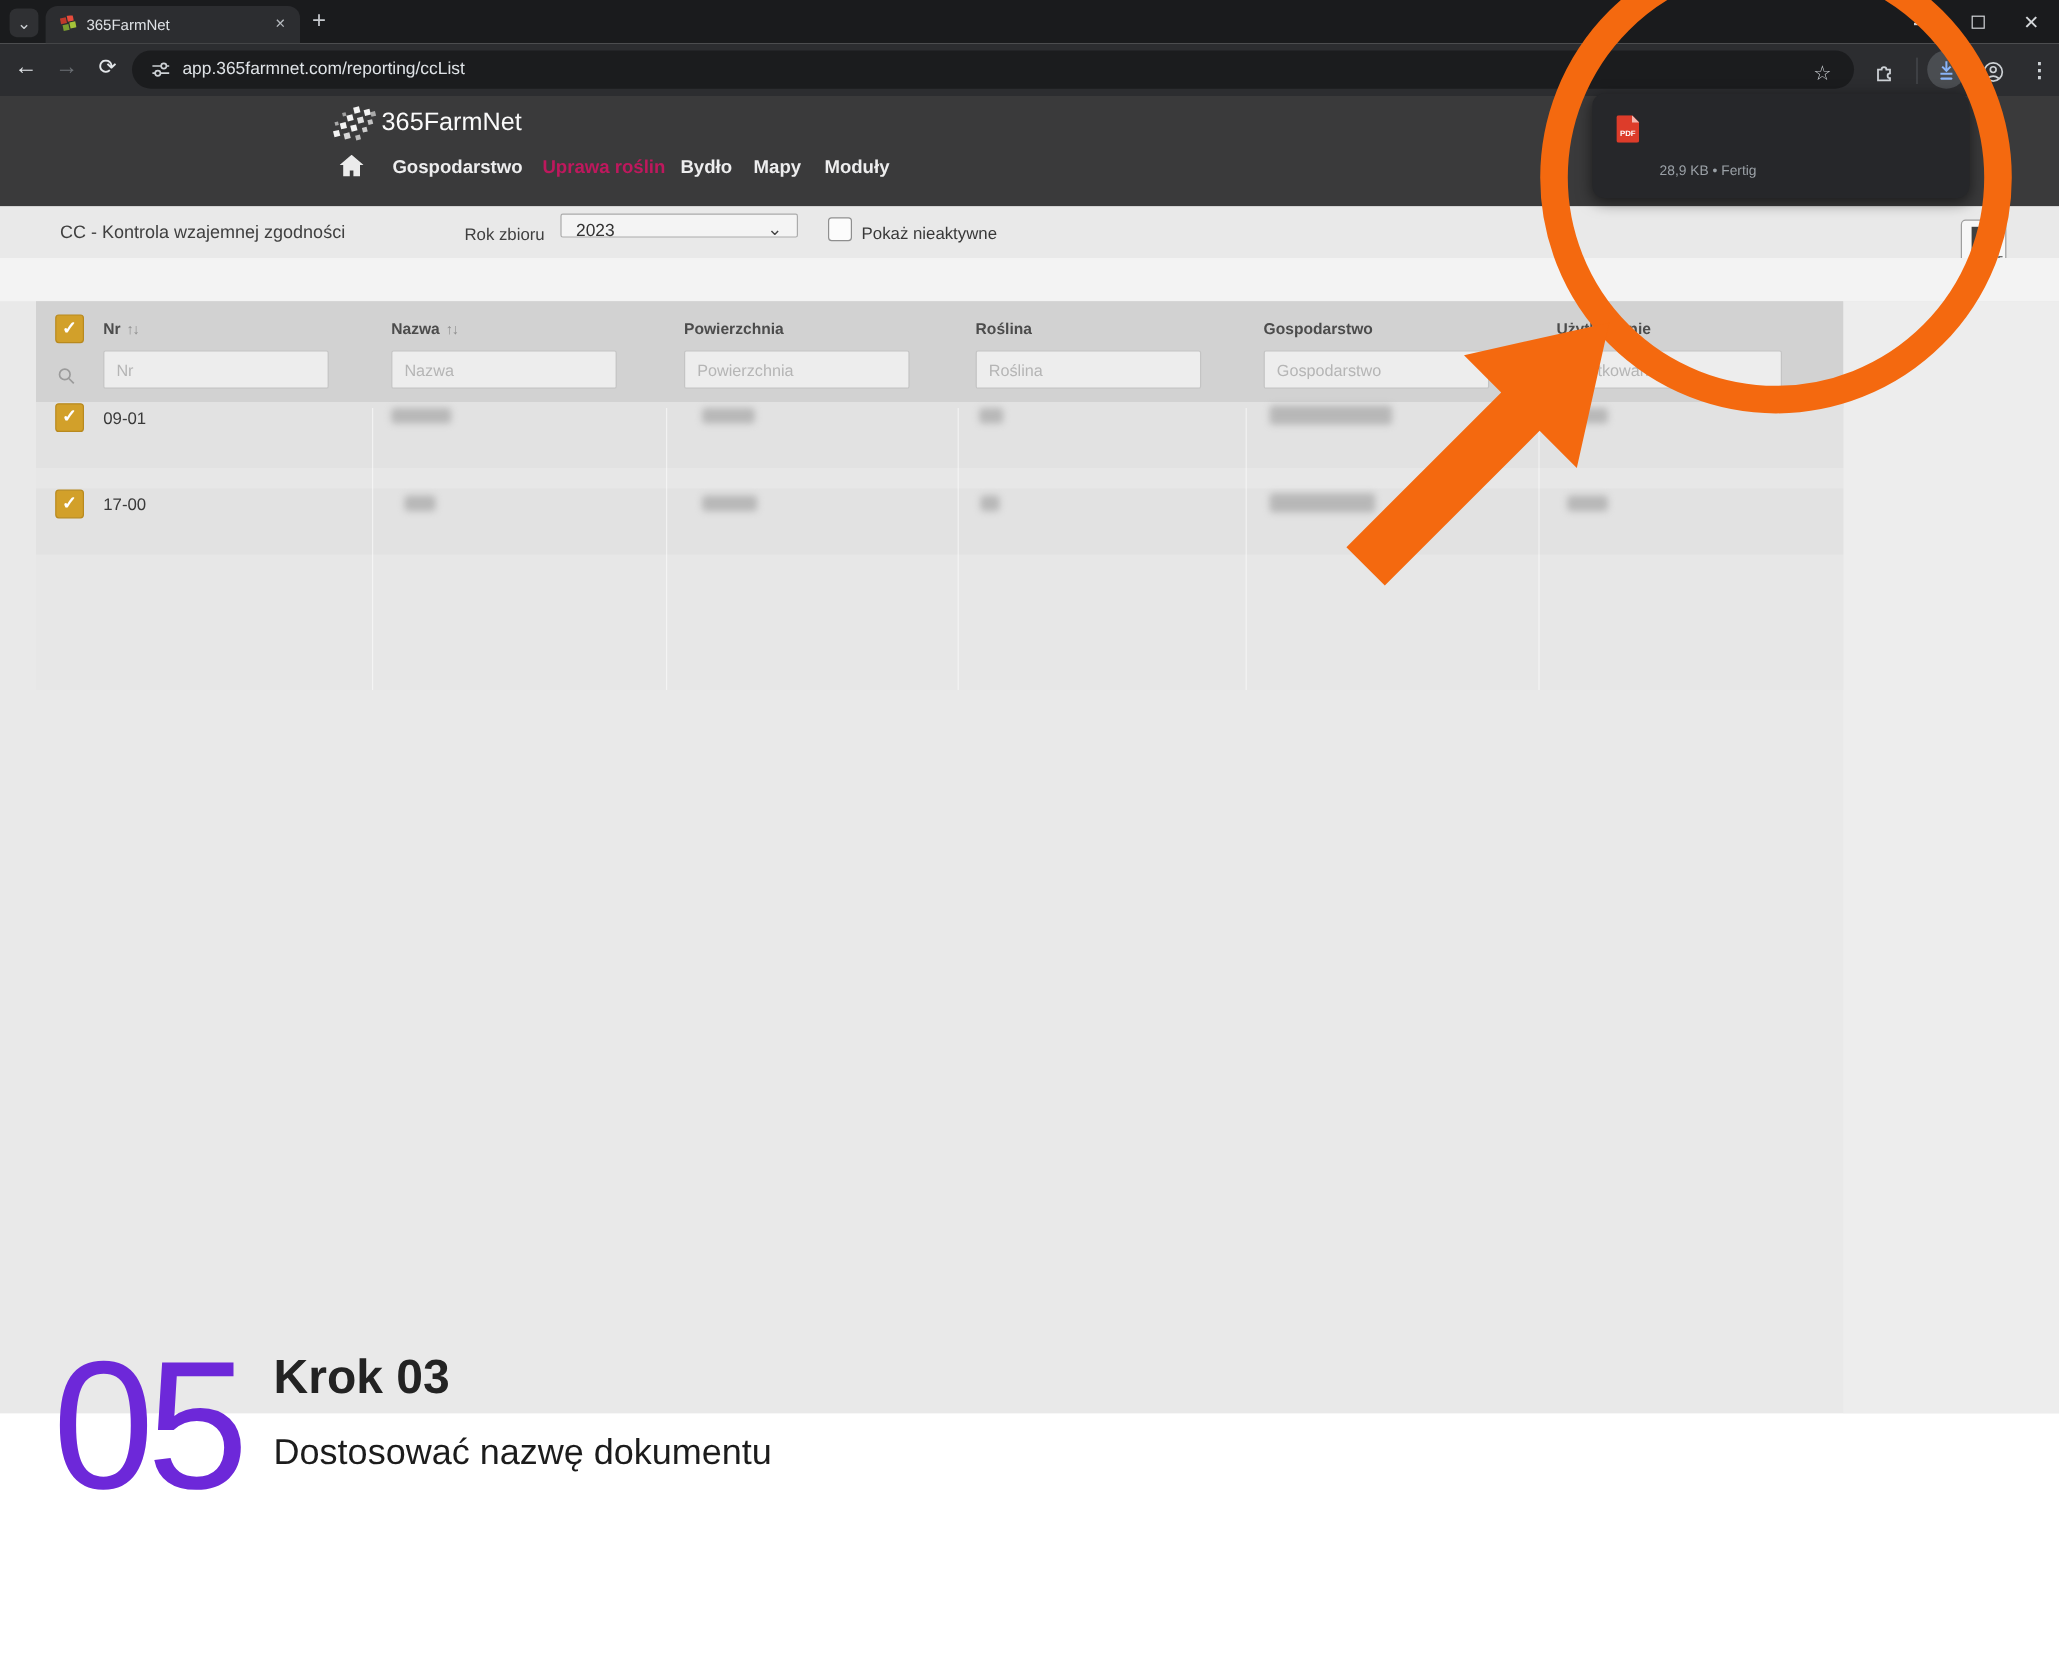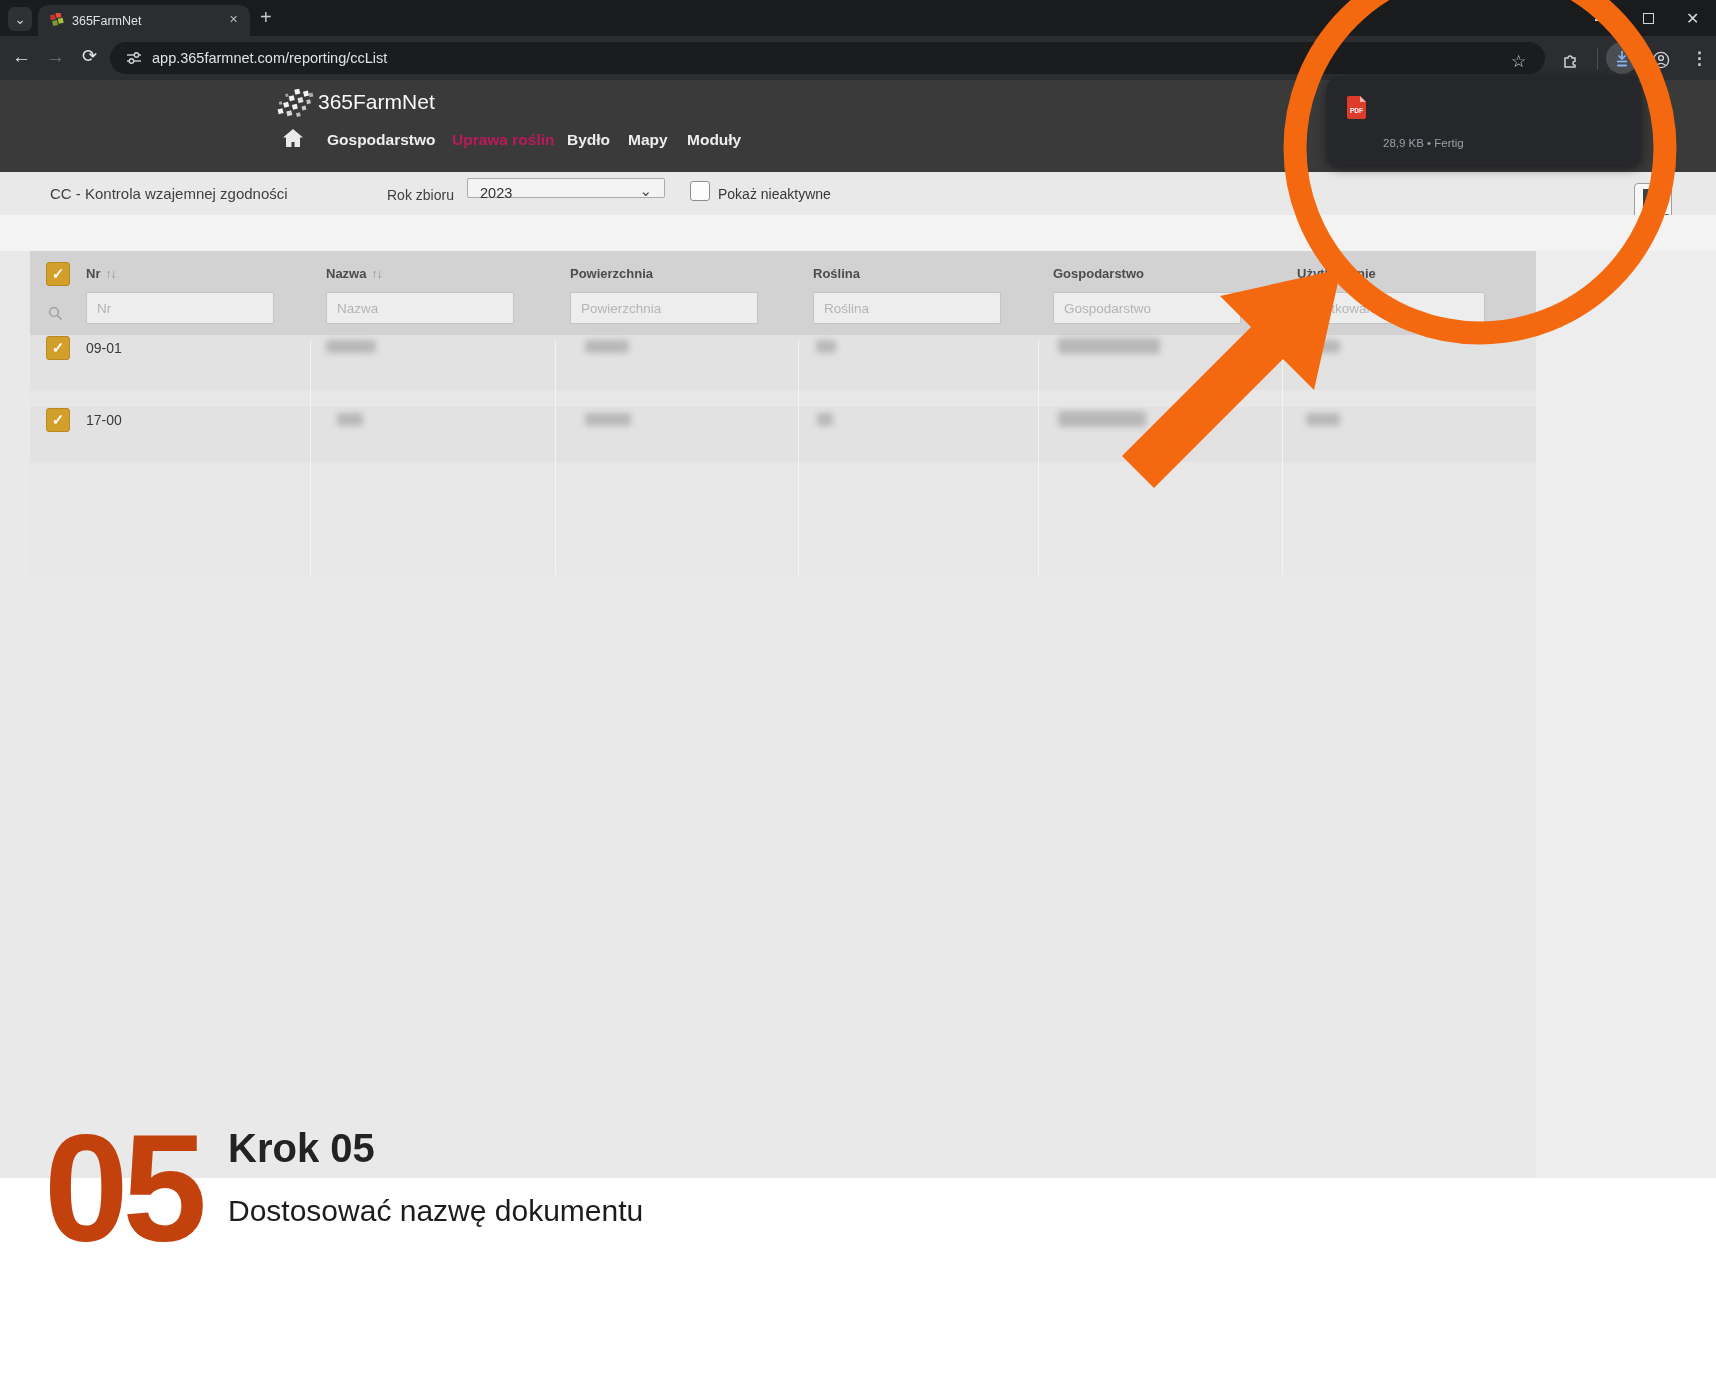--- a/index.html
+++ b/index.html
@@ -197,22 +197,22 @@
   <div class="abs" style="left:1327px;top:78px;width:314px;height:87px;background:#26272a;border-radius:10px;box-shadow:0 3px 12px rgba(0,0,0,.55);cursor:pointer;">
     <svg style="position:absolute;left:20px;top:18px;" width="19" height="23" viewBox="0 0 19 23">
       <path d="M0 2 a2 2 0 0 1 2-2 h11 l6 6 v15 a2 2 0 0 1 -2 2 h-15 a2 2 0 0 1 -2-2 Z" fill="#dd3c2a"></path>
       <path d="M13 0 l6 6 h-6 Z" fill="#f4b5ae"></path>
       <text x="9.5" y="17" text-anchor="middle" font-size="6.5" font-weight="bold" fill="#fff" font-family="Liberation Sans, sans-serif">PDF</text>
     </svg>
     <div style="position:absolute;left:56px;top:59px;font-size:11.5px;color:#9aa0a6;">28,9 KB • Fertig</div>
   </div>
 
   <div class="abs" style="left:0;top:1178px;width:1716px;height:214px;background:#ffffff;"></div>
-  <div class="abs" style="left:44px;top:1112px;font-size:152px;font-weight:700;letter-spacing:-6px;line-height:1;color:#c2410c;">05</div>
-  <div class="abs" style="left:228px;top:1126px;font-size:40px;font-weight:700;color:#232323;">Krok 05</div>
+  <div class="abs" style="left:44px;top:1112px;font-size:152px;font-weight:400;letter-spacing:-6px;line-height:1;color:#6d28d9;">05</div>
+  <div class="abs" style="left:228px;top:1126px;font-size:40px;font-weight:700;color:#232323;">Krok 03</div>
   <div class="abs" style="left:228px;top:1194px;font-size:30px;color:#1c1c1c;">Dostosować nazwę dokumentu</div>
 
   <svg class="abs" style="left:0;top:0;pointer-events:none;" width="1716" height="1392" viewBox="0 0 1716 1392">
     <circle cx="1480" cy="148" r="185" fill="none" stroke="#f4690f" stroke-width="23"></circle>
     <polygon points="1122,456 1251,327 1220,296 1341,269 1314,390 1283,359 1154,488" fill="#f4690f"></polygon>
   </svg>
 
 </div>
 
 </body></html>

